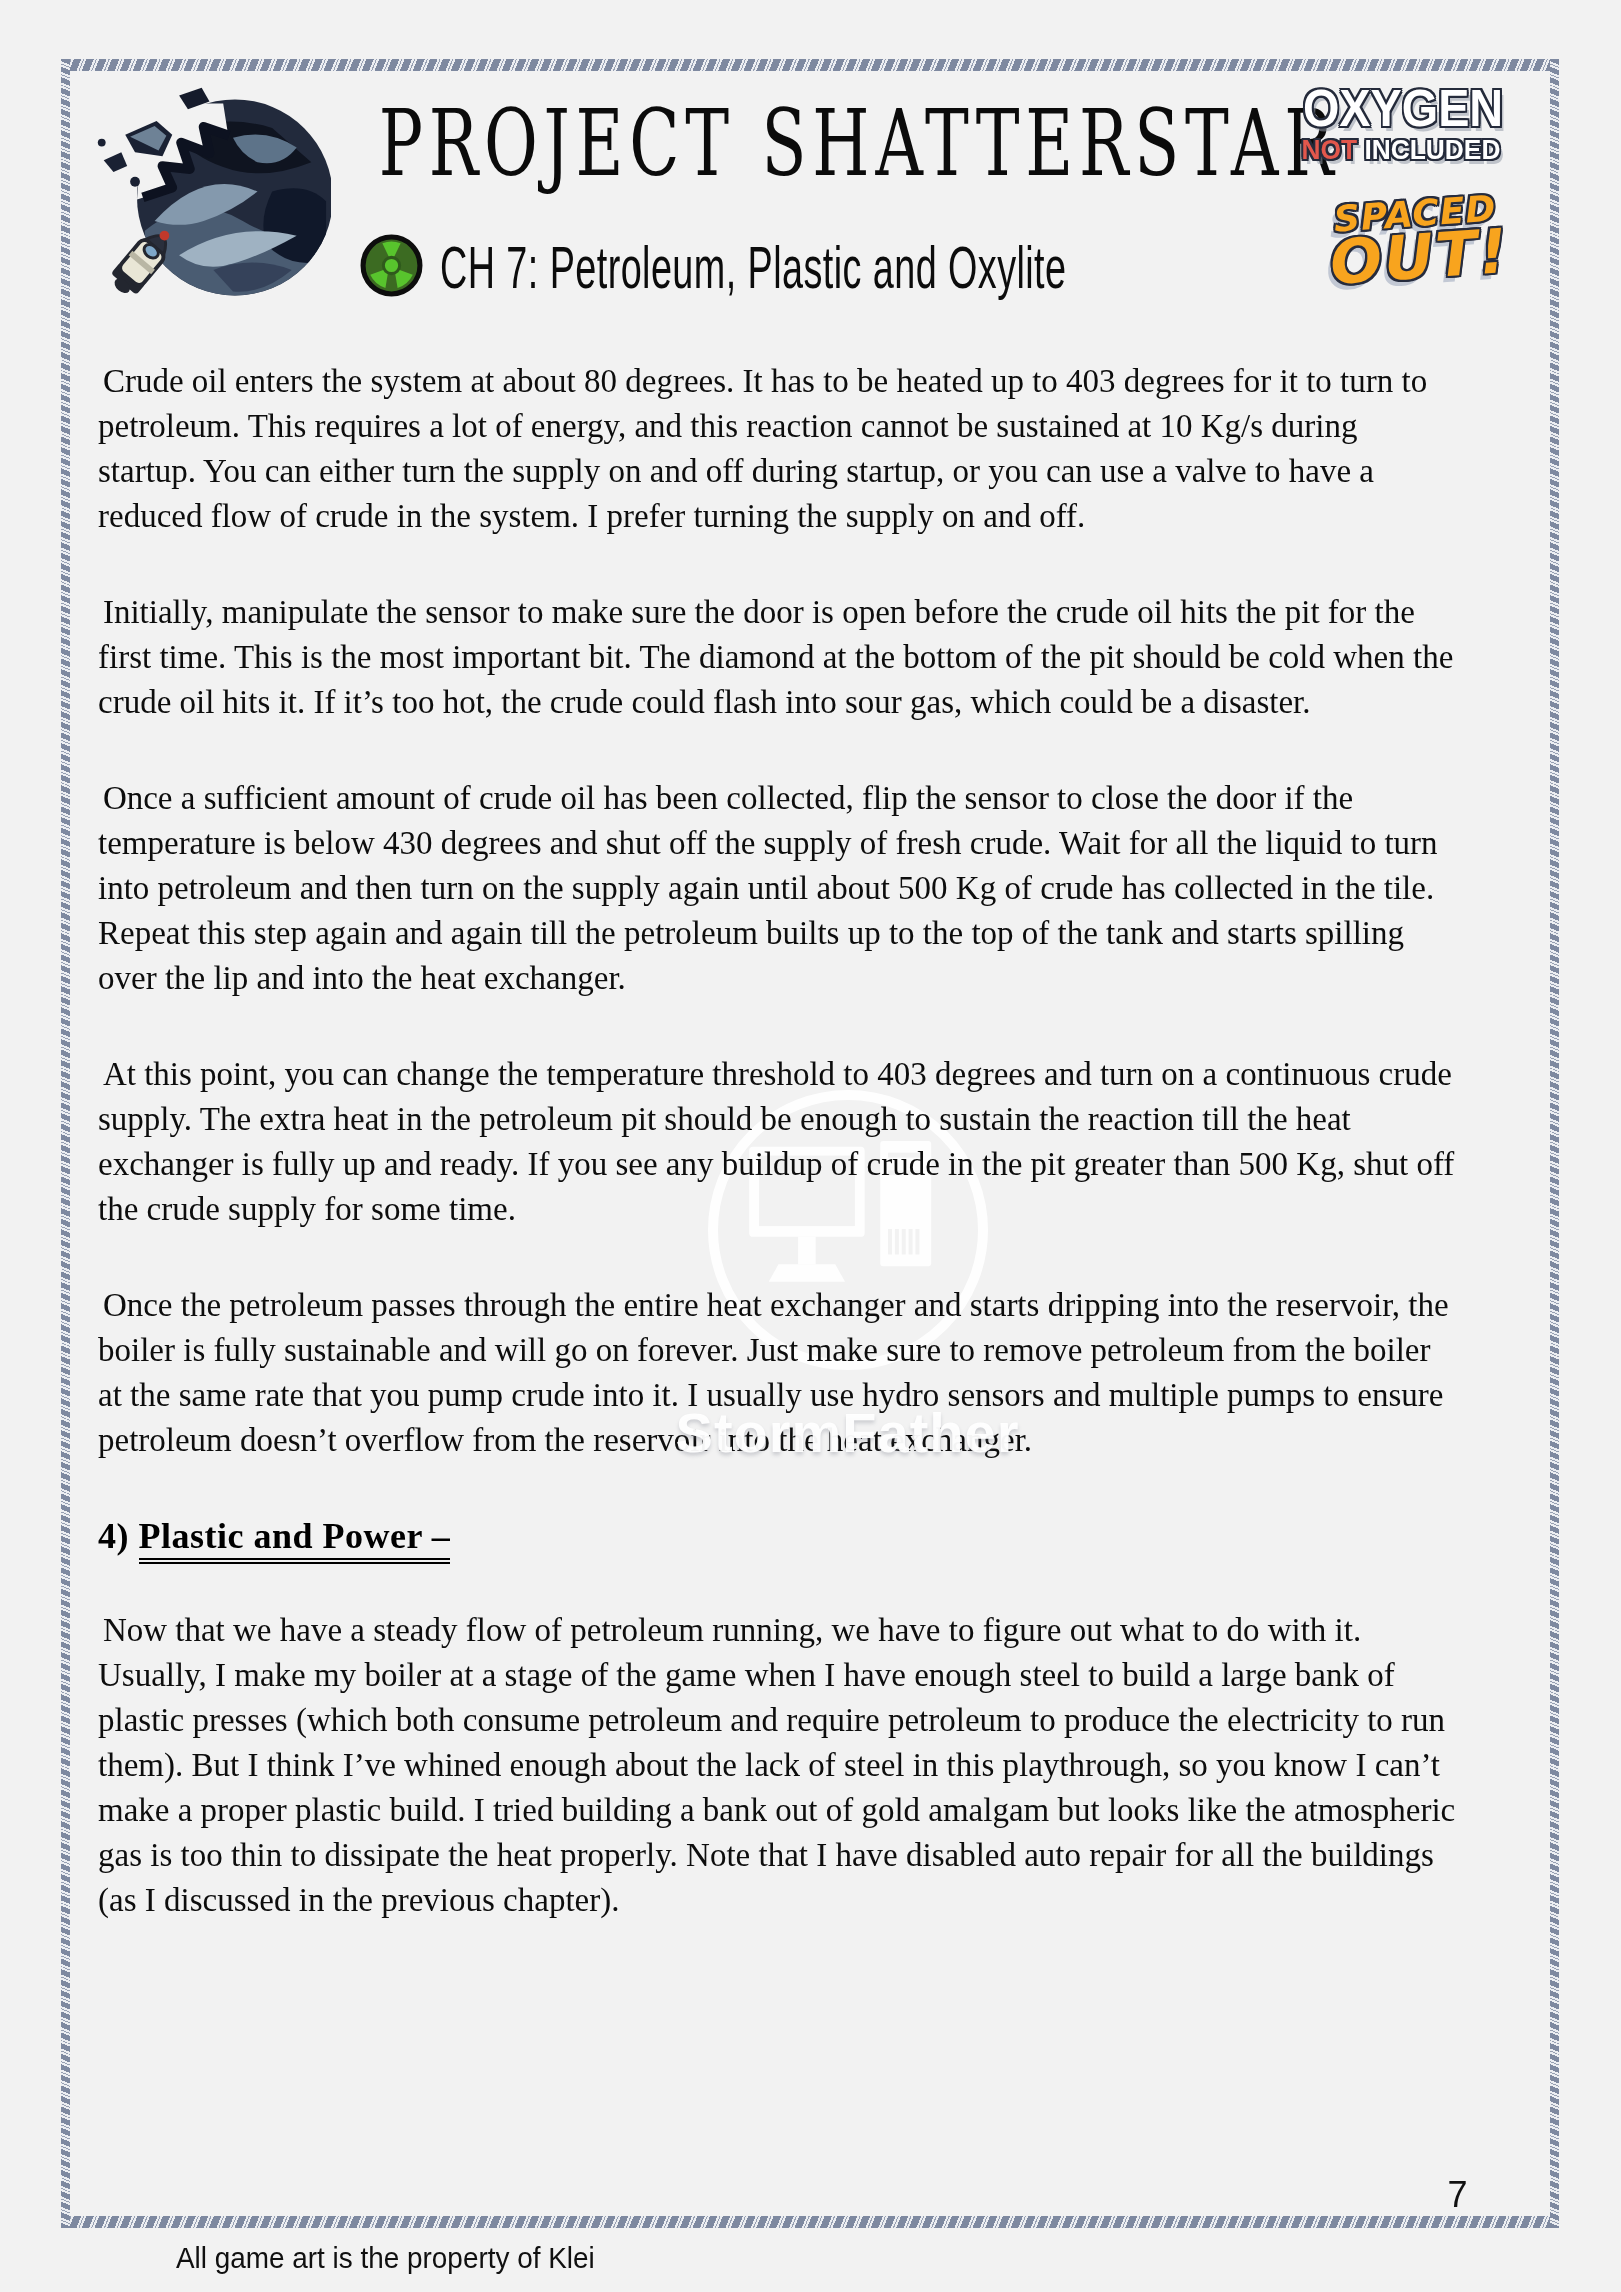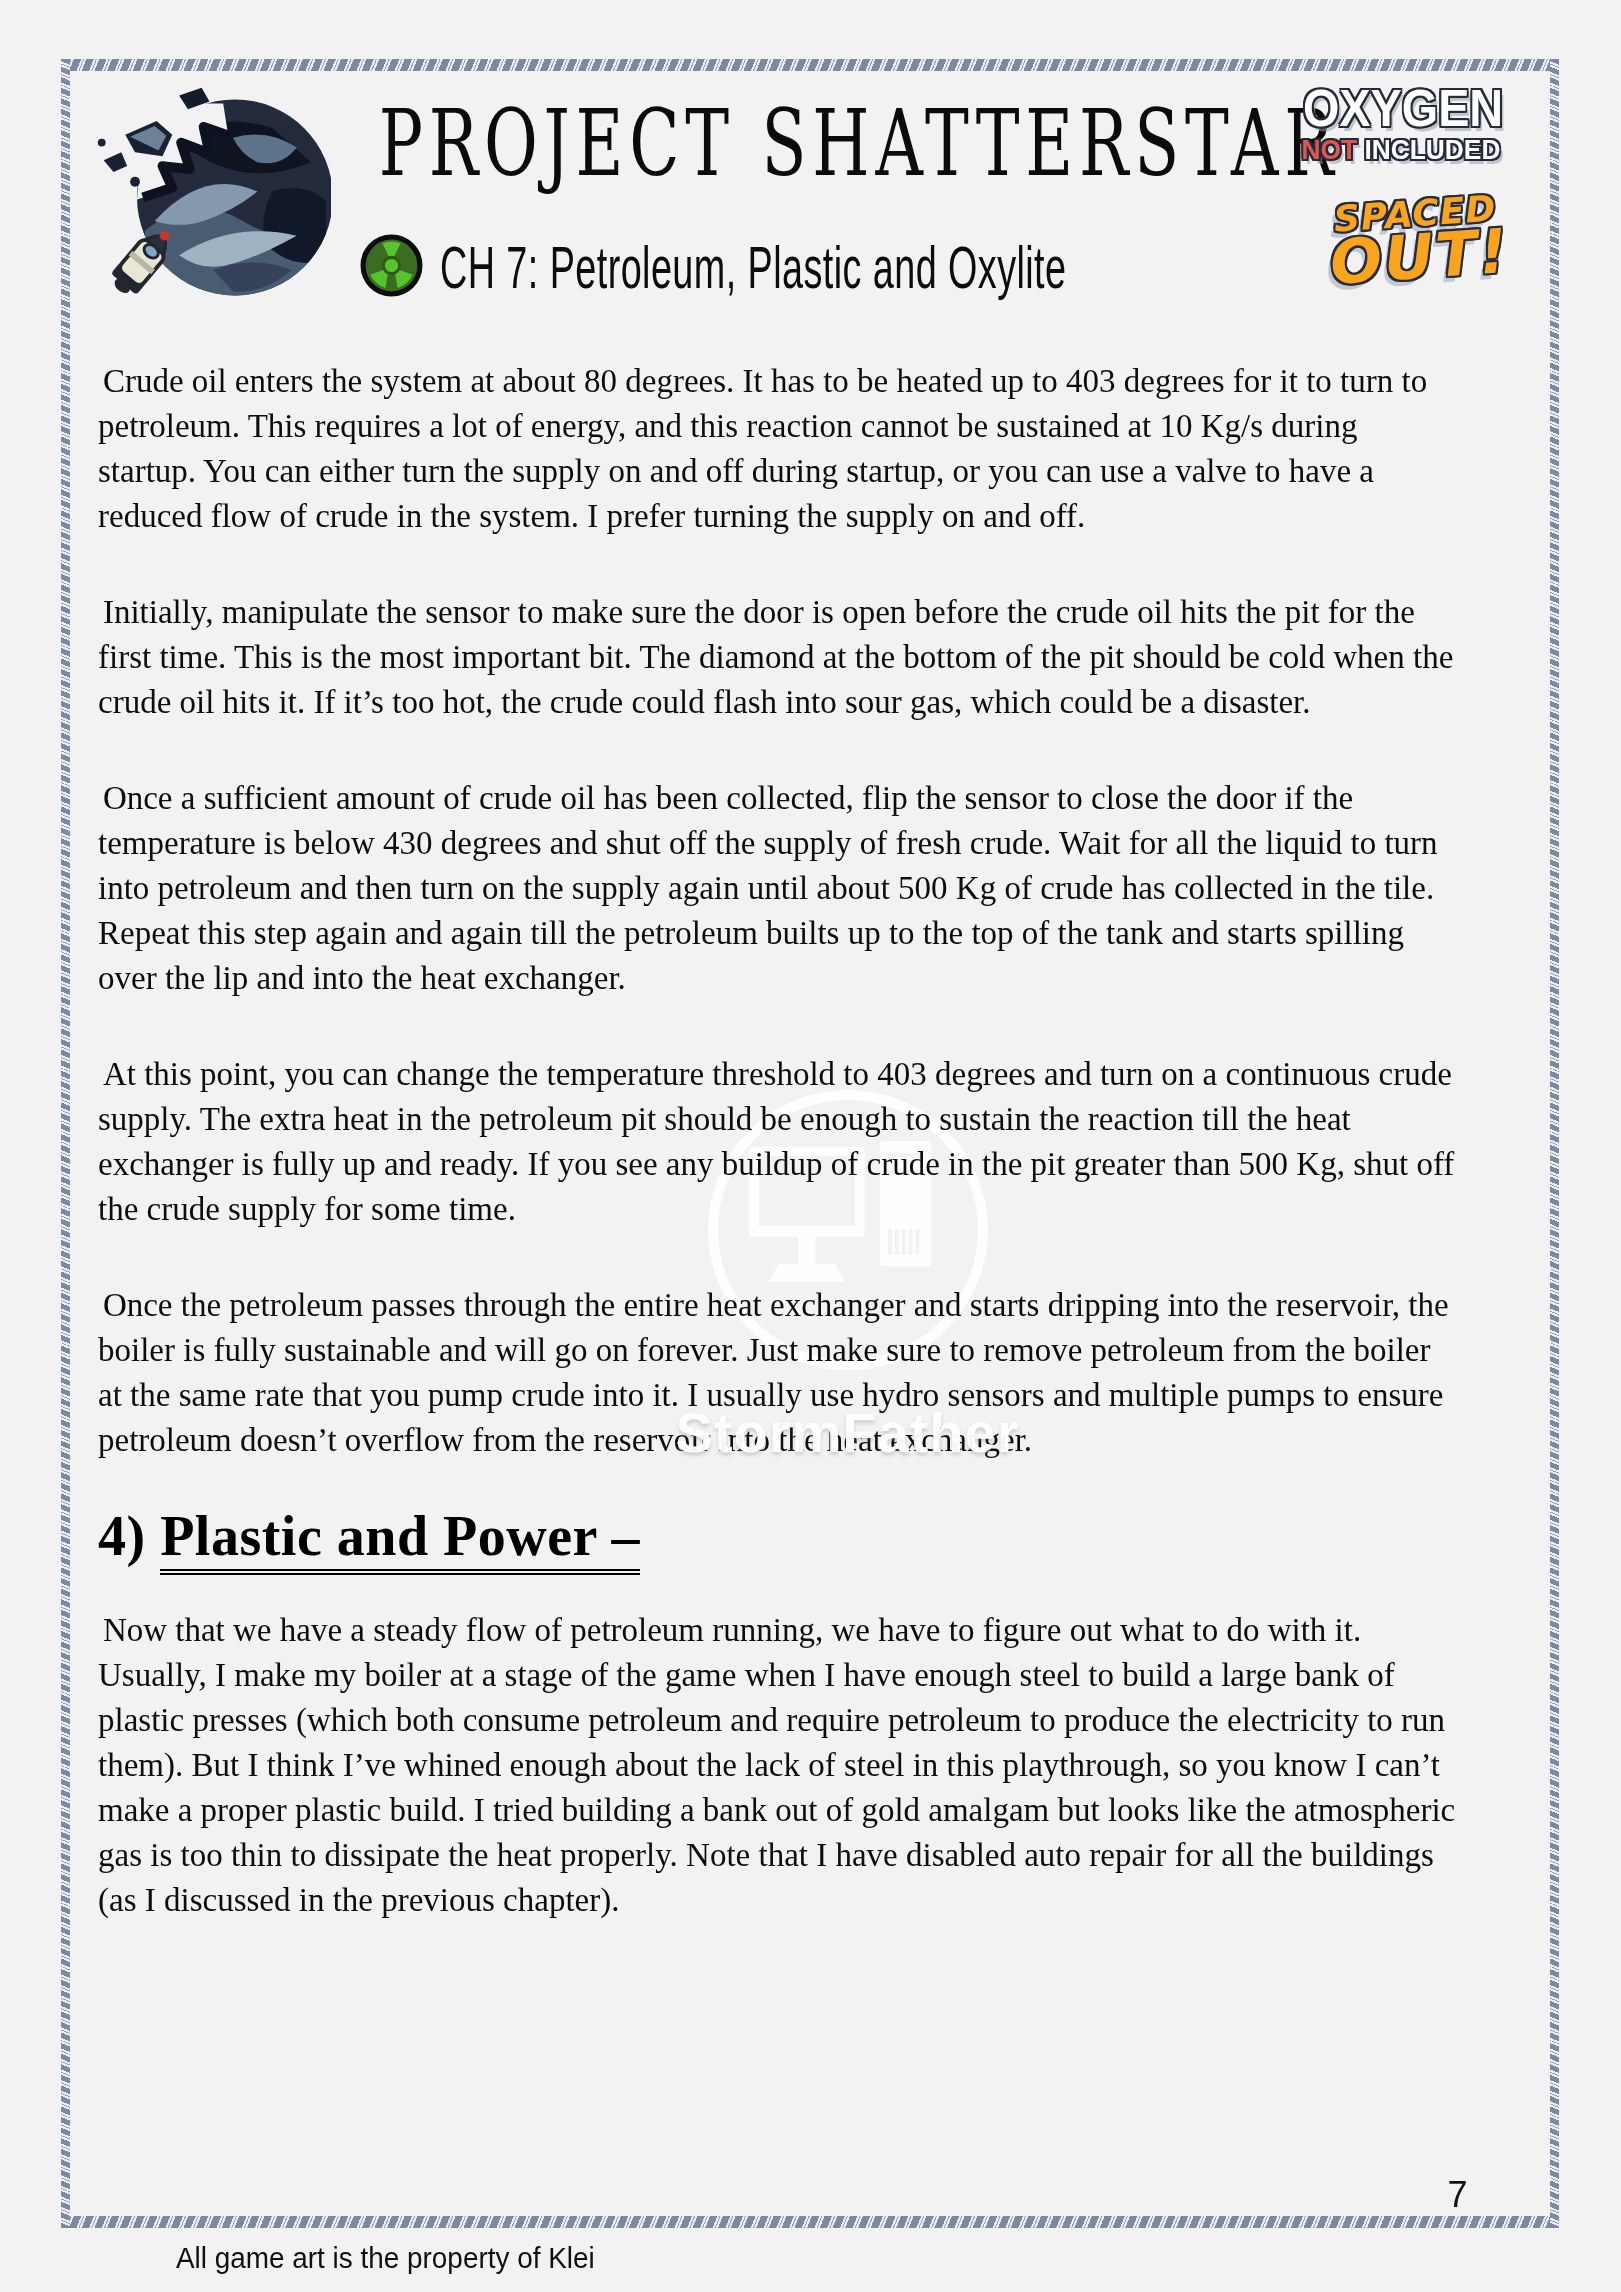--- a/index.html
+++ b/index.html
@@ -99,21 +99,21 @@
   }
 
   
   .content {
     position:absolute; left:98px; top:359px; width:1374px; z-index:1;
     font-size:33px; line-height:45px; color:#0d0d0d;
   }
   .content p { margin:0 16px 51px 0; text-indent:4.9px; }
   .section-heading {
     font-family:"Liberation Serif", serif;
-    font-size:56px; font-weight:bold; color:#000;
+    font-size:36px; font-weight:bold; color:#000;
     margin:5.9px 0 49px 0; letter-spacing:0.5px;
   }
   .underlined { border-bottom:6.9px double #000; padding-bottom:2px; }
 
   
   .page-number {
     position:absolute; left:1423px; top:2174px; width:69px; z-index:1;
     font-family:"Liberation Sans", sans-serif; font-size:36px; color:#111;
     text-align:center;
   }

